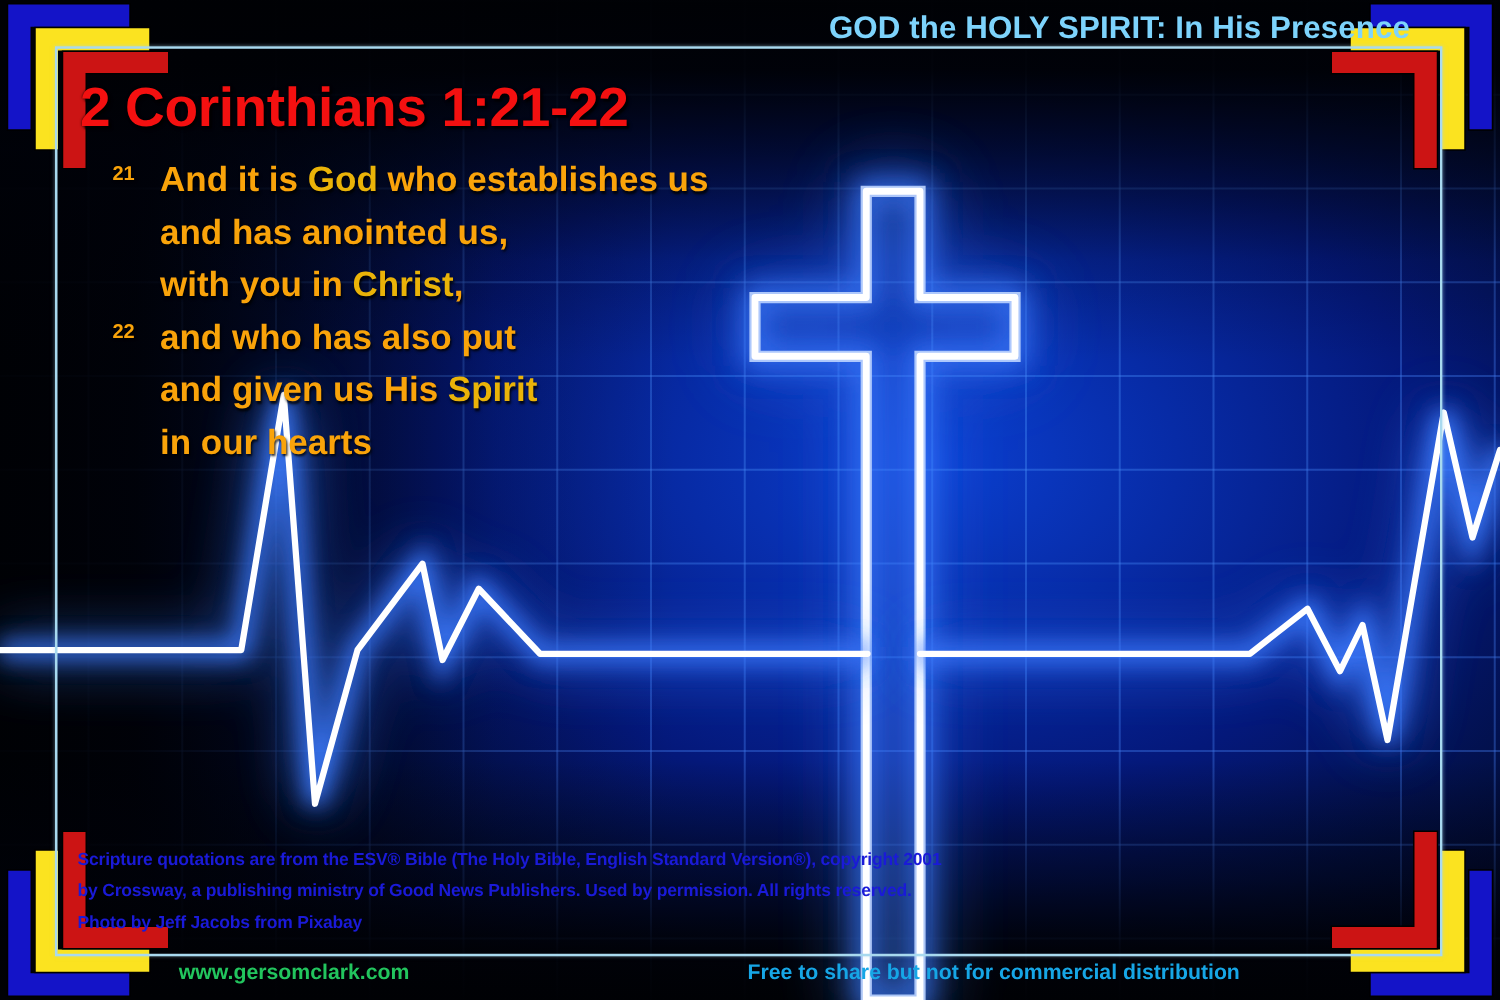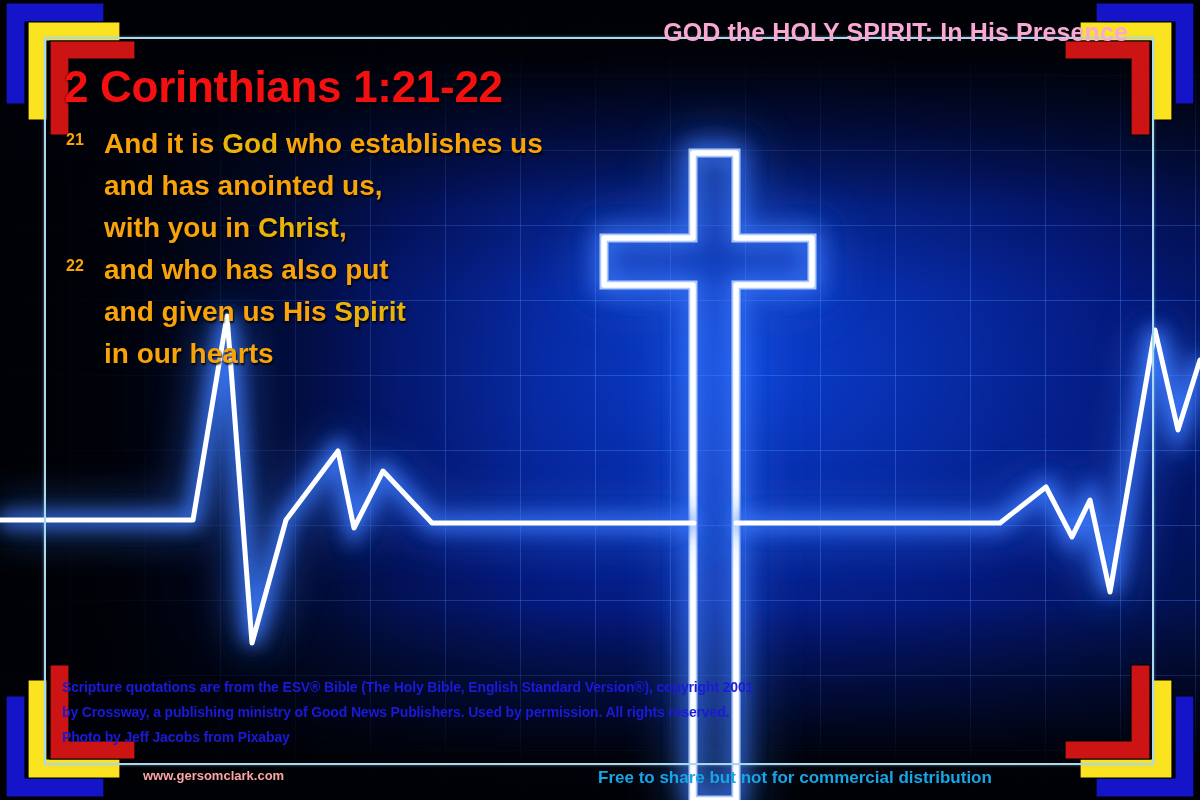--- a/index.html
+++ b/index.html
@@ -77,24 +77,24 @@
     height: 728px;
     border: 2px solid #a8d9ef;
     box-sizing: border-box;
     box-shadow: 0 0 3px rgba(168,217,239,0.5);
   }
 
   
   .header-title {
     position: absolute;
     right: 72px;
-    top: 18px;
+    top: 8px;
     font-size: 25px;
     font-weight: bold;
-    color: #f9a8d4;
+    color: #7dd3fc;
     letter-spacing: 0.1px;
     white-space: nowrap;
   }
   .ref-title {
     position: absolute;
     left: 64px;
     top: 62px;
     font-size: 44px;
     font-weight: bold;
     color: #f41010;
@@ -107,20 +107,21 @@
     position: absolute;
     left: 60px;
     top: 123px;
     width: 620px;
   }
   .verse-line {
     position: relative;
     height: 42px;
     line-height: 42px;
     white-space: nowrap;
+    margin-left: 24px;
   }
   .vnum {
     position: absolute;
     left: 6px;
     top: 6px;
     font-size: 16px;
     font-weight: bold;
     color: #f9a30a;
     line-height: 22px;
     text-shadow: 1px 1px 2px rgba(0,0,0,0.85);
@@ -148,23 +149,23 @@
     color: #1a1ad8;
     line-height: 25px;
     letter-spacing: -0.15px;
     margin-top: 24px;
   }
 
   .footer-left {
     position: absolute;
     left: 143px;
     top: 768px;
-    font-size: 13px;
-    font-weight: bold;
-    color: #fca5a5;
+    font-size: 17px;
+    font-weight: bold;
+    color: #22c55e;
     white-space: nowrap;
   }
   .footer-right {
     position: absolute;
     left: 598px;
     top: 768px;
     font-size: 17px;
     font-weight: bold;
     color: #16a6e6;
     white-space: nowrap;

